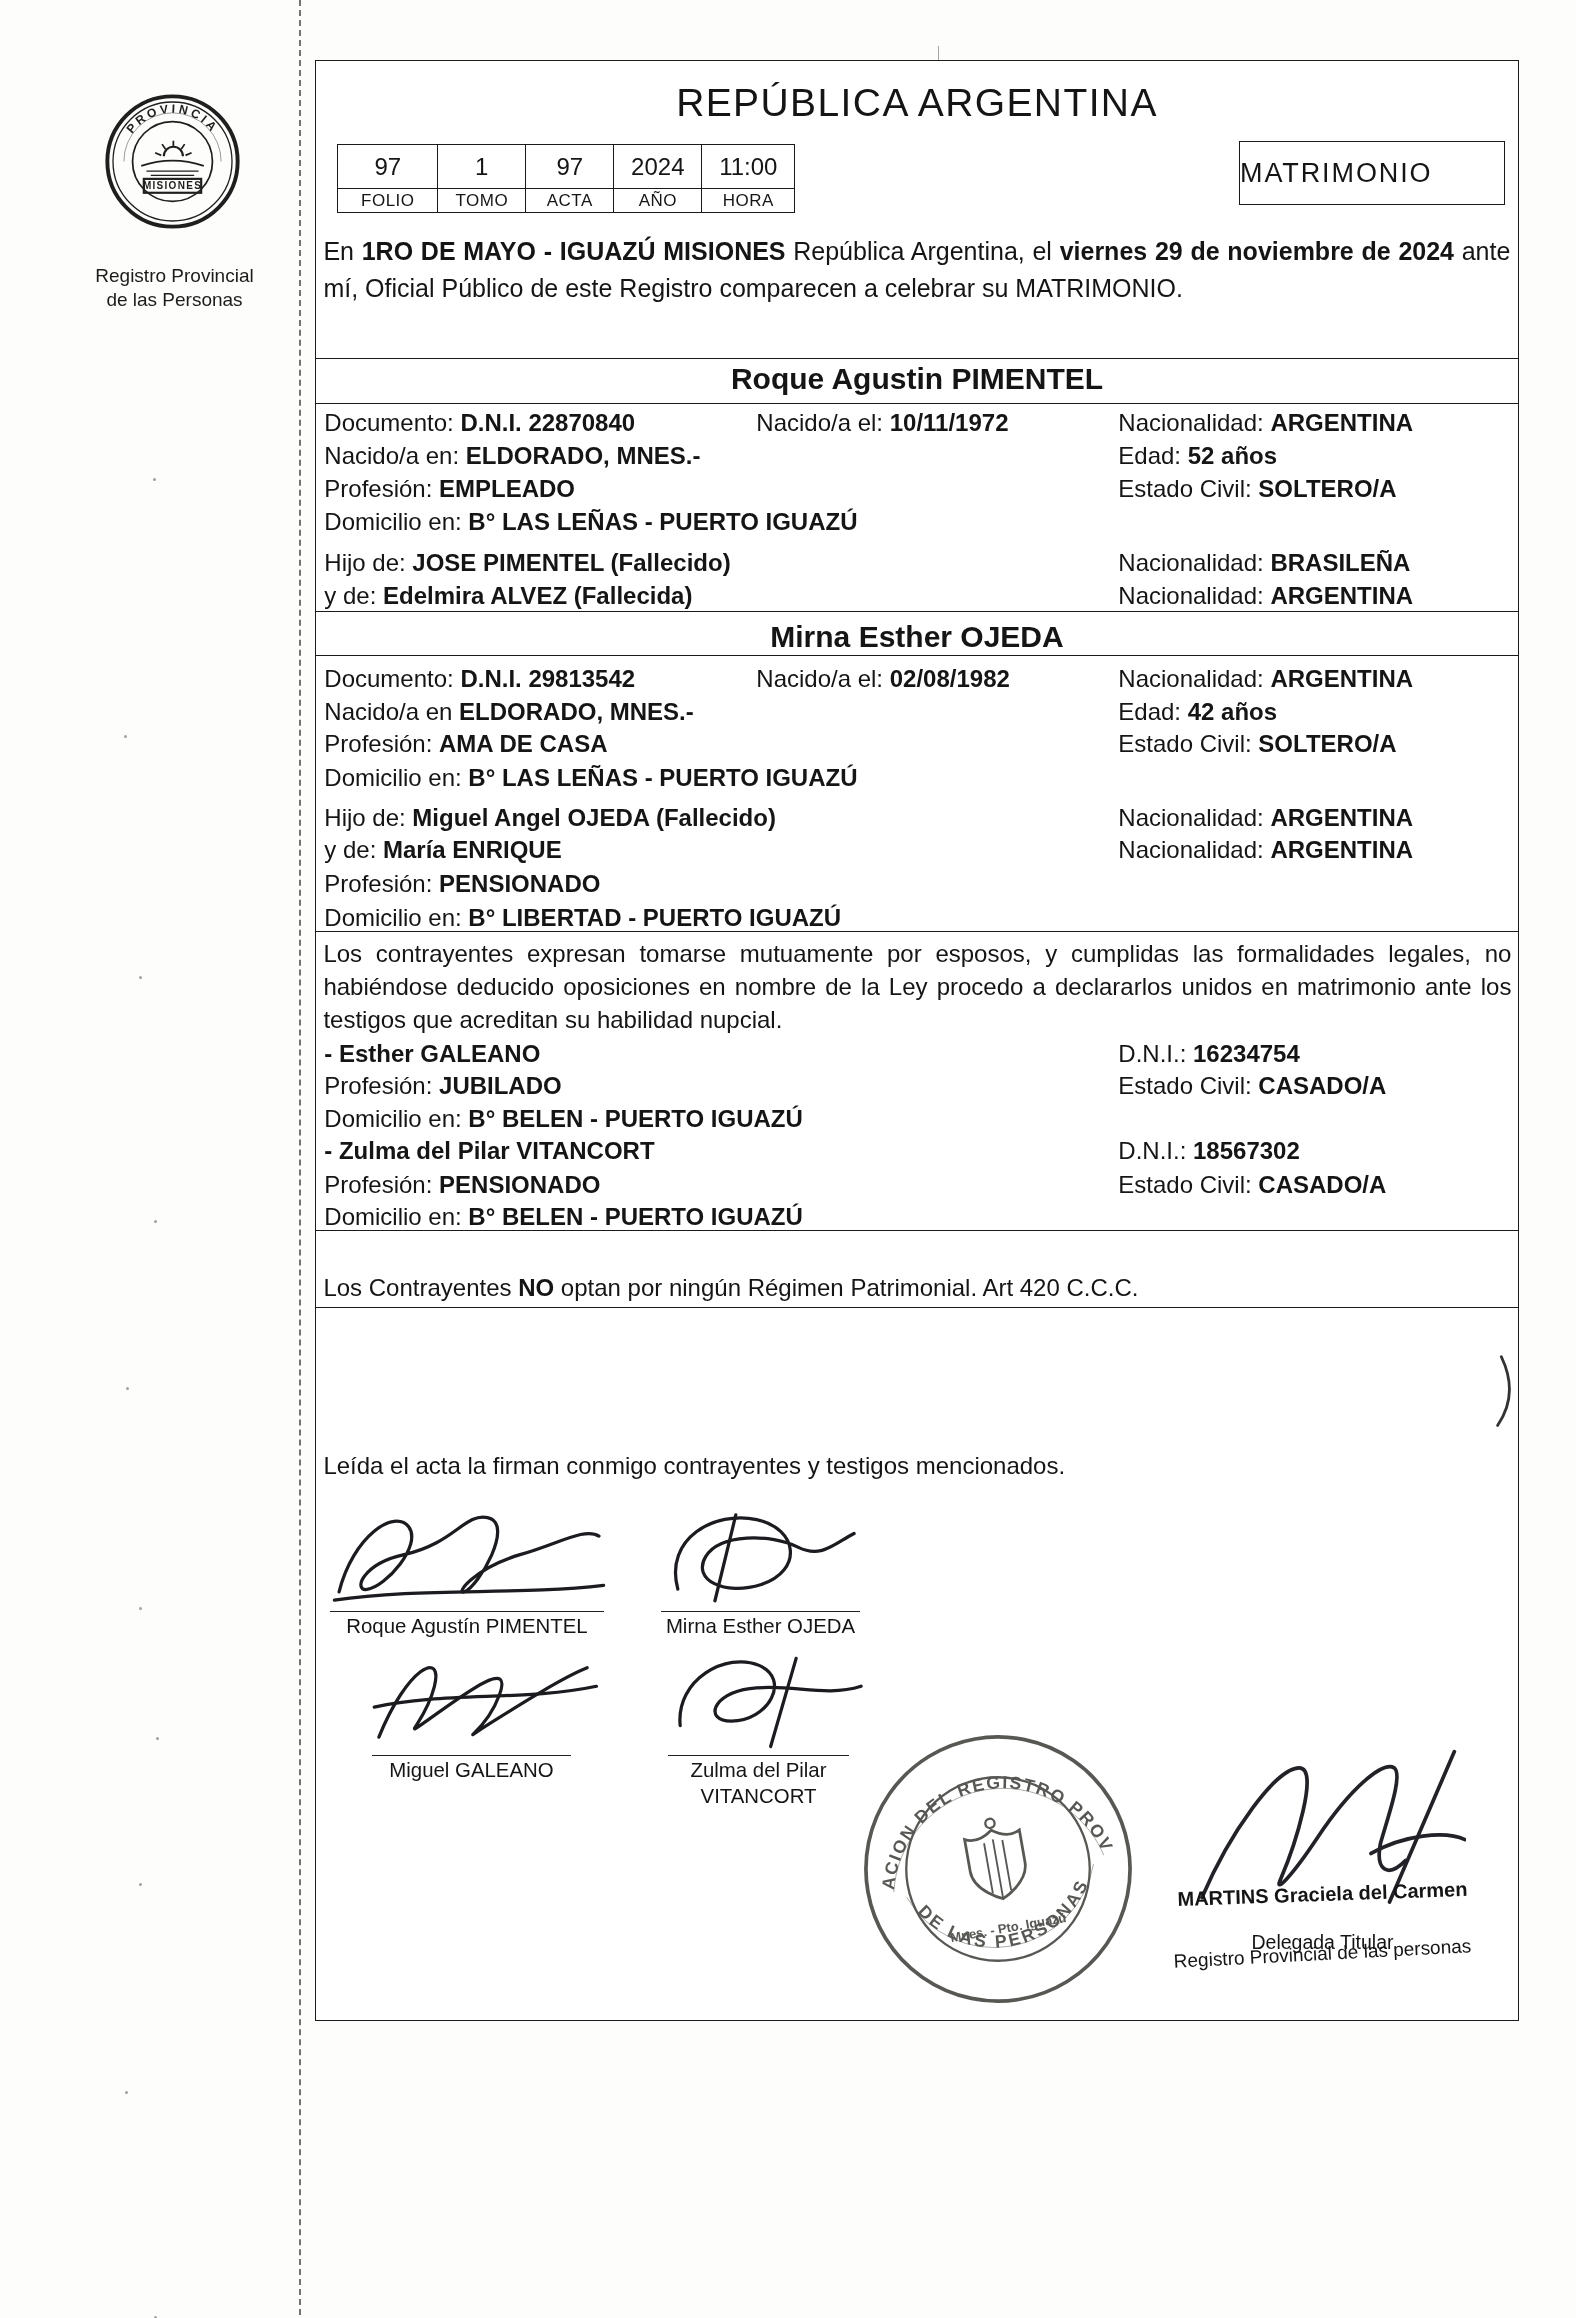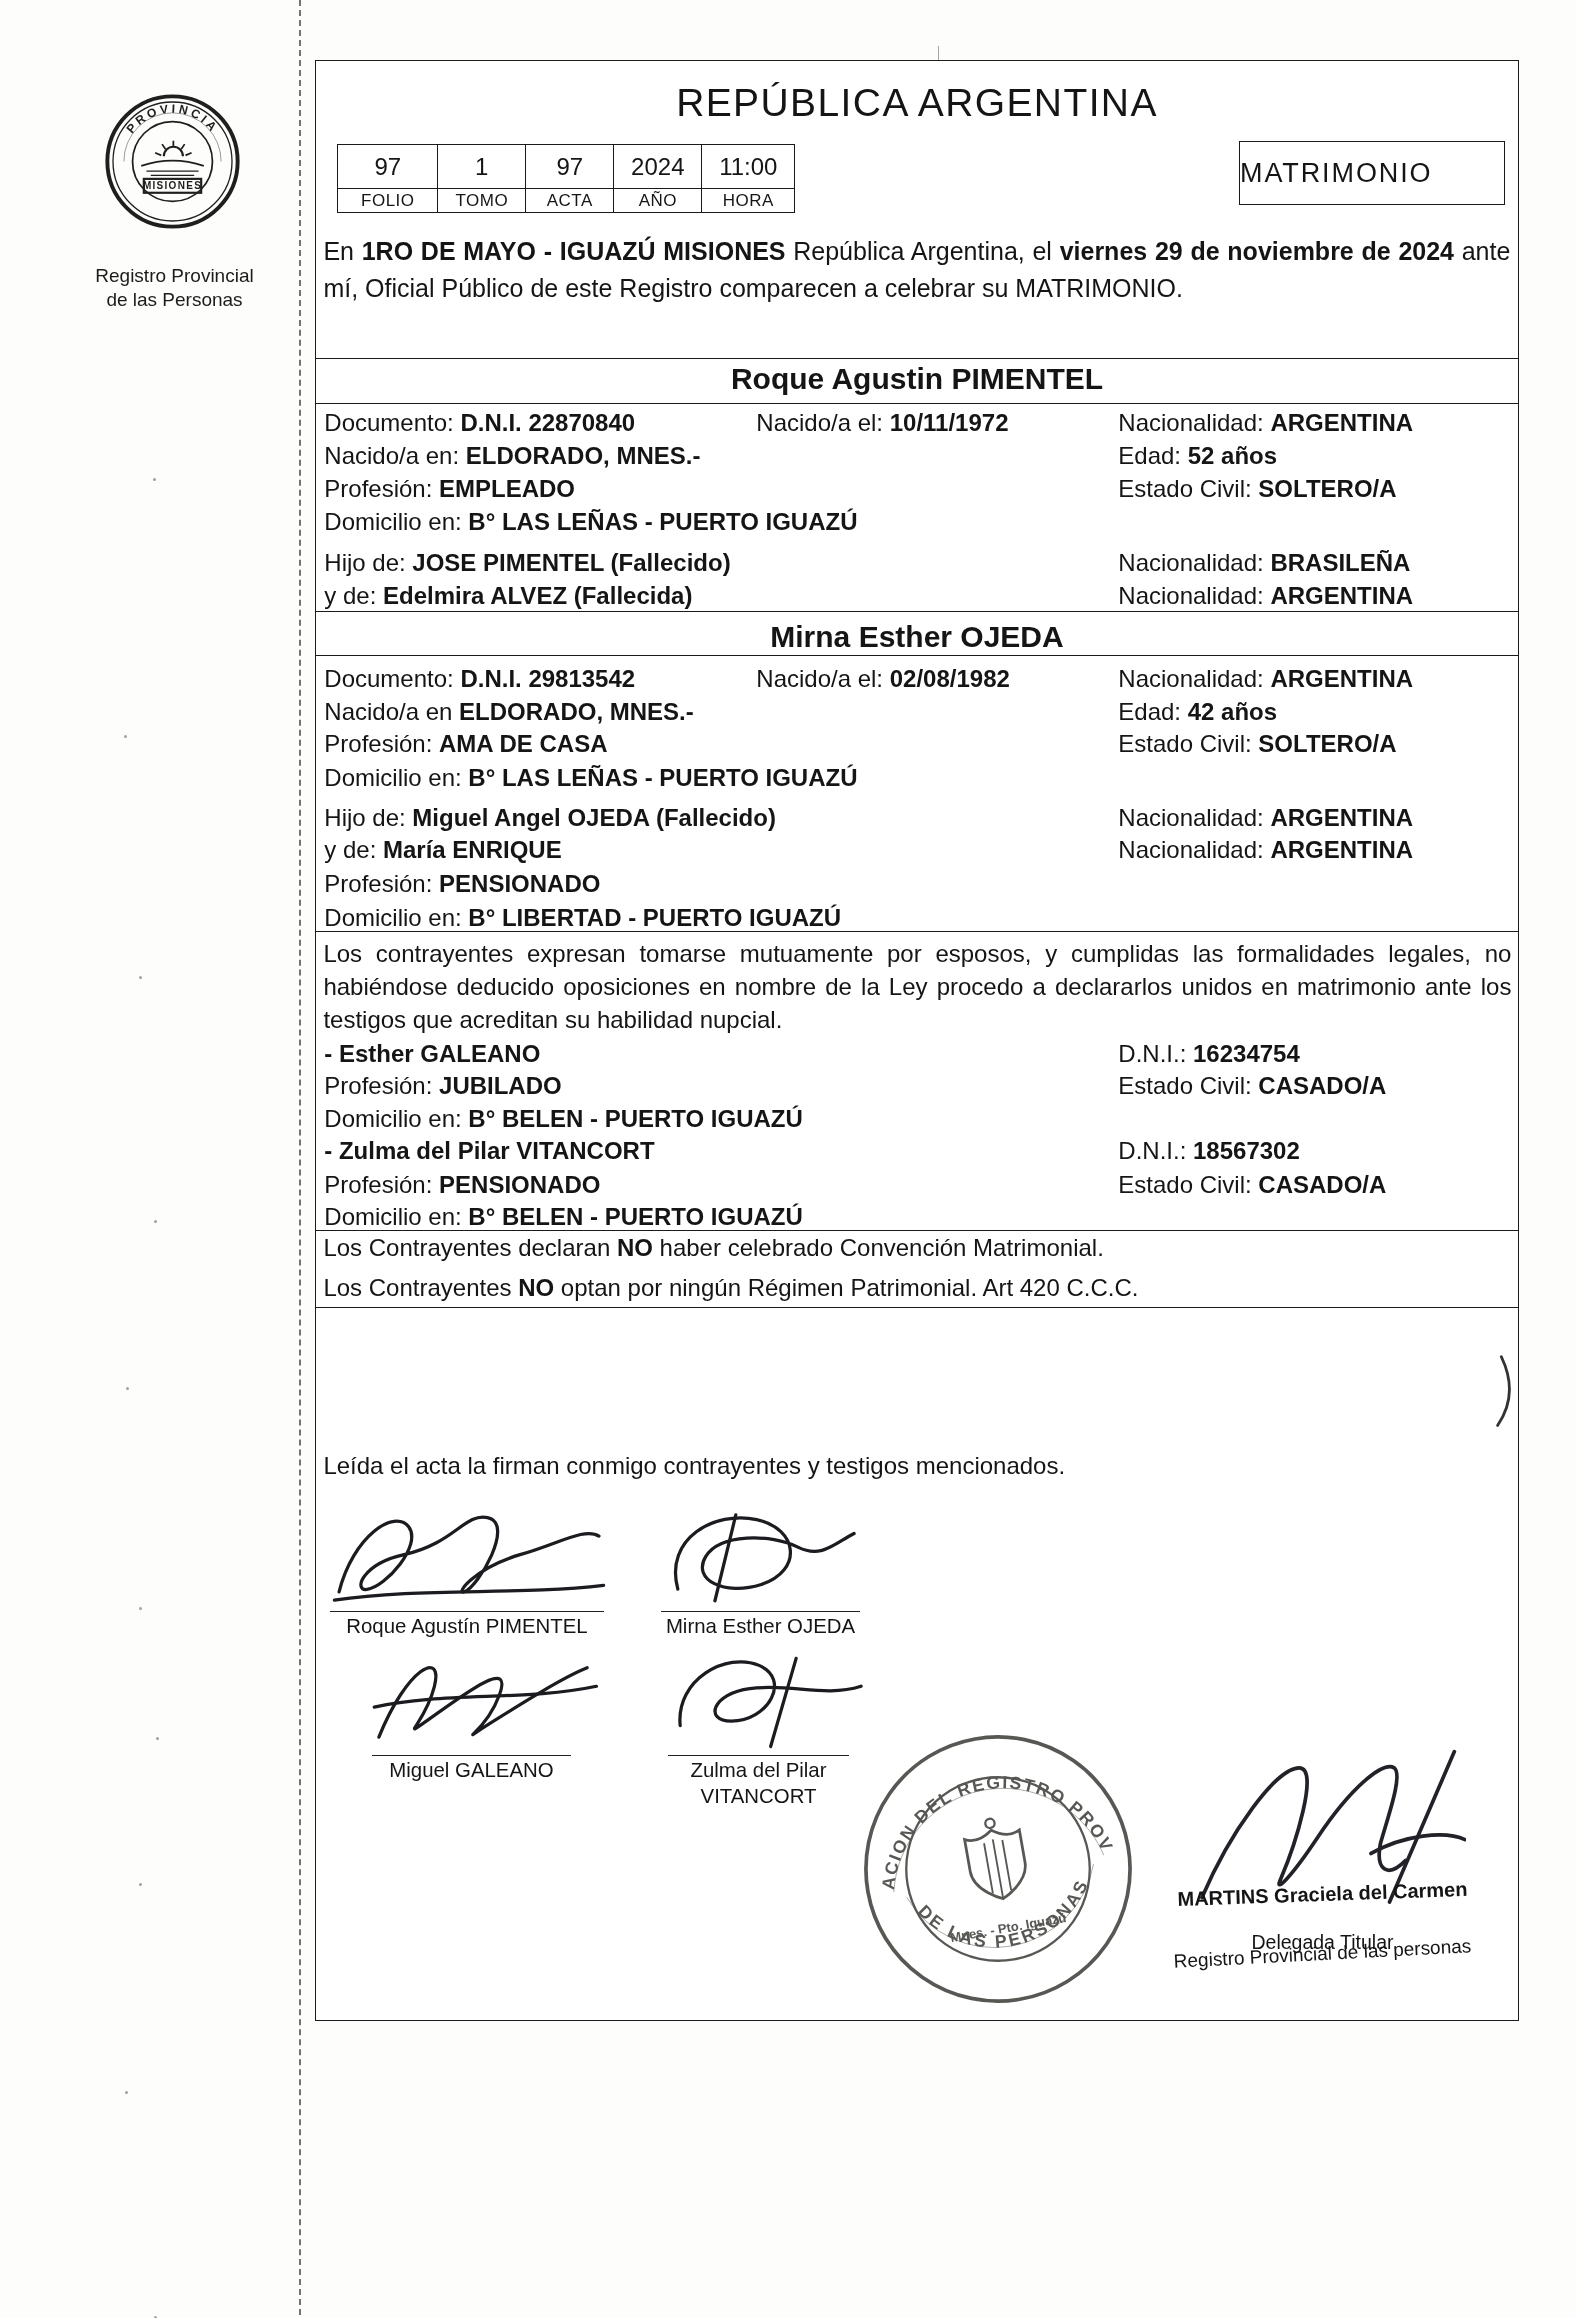--- a/index.html
+++ b/index.html
@@ -228,21 +228,20 @@
     <div class="row" style="top:1110px">
       <span class="cell c1"><span class="lab">Profesión:</span> <span class="val">PENSIONADO</span></span>
       <span class="cell c3"><span class="lab">Estado Civil:</span> <span class="val">CASADO/A</span></span>
     </div>
     <div class="row" style="top:1142px">
       <span class="cell c1"><span class="lab">Domicilio en:</span> <span class="val">B° BELEN - PUERTO IGUAZÚ</span></span>
     </div>
 
     <div class="rule" style="top:1169px"></div>
 
-    <div class="line" style="top:1173px"><span>Los Contrayentes declaran </span><span class="b">NO</span><span> haber celebrado Convención Matrimonial.</span></div>
     <div class="line" style="top:1213px"><span>Los Contrayentes </span><span class="b">NO</span><span> optan por ningún Régimen Patrimonial. Art 420 C.C.C.</span></div>
 
     <div class="rule" style="top:1246px"></div>
 
     <div class="line" style="top:1391px">Leída el acta la firman conmigo contrayentes y testigos mencionados.</div>
 
     <svg class="sig" style="left:9.3px;top:1438px" width="288" height="116" viewBox="0 0 620 250">
       <path d="M30,200 C60,80 150,20 180,60 C210,100 130,190 90,195 C60,198 80,140 170,120 C280,95 300,30 350,40 C410,52 330,190 300,200 C280,206 320,150 420,120 C500,98 560,60 590,80"></path>
       <path d="M20,218 C200,190 420,208 600,186"></path>
     </svg>

